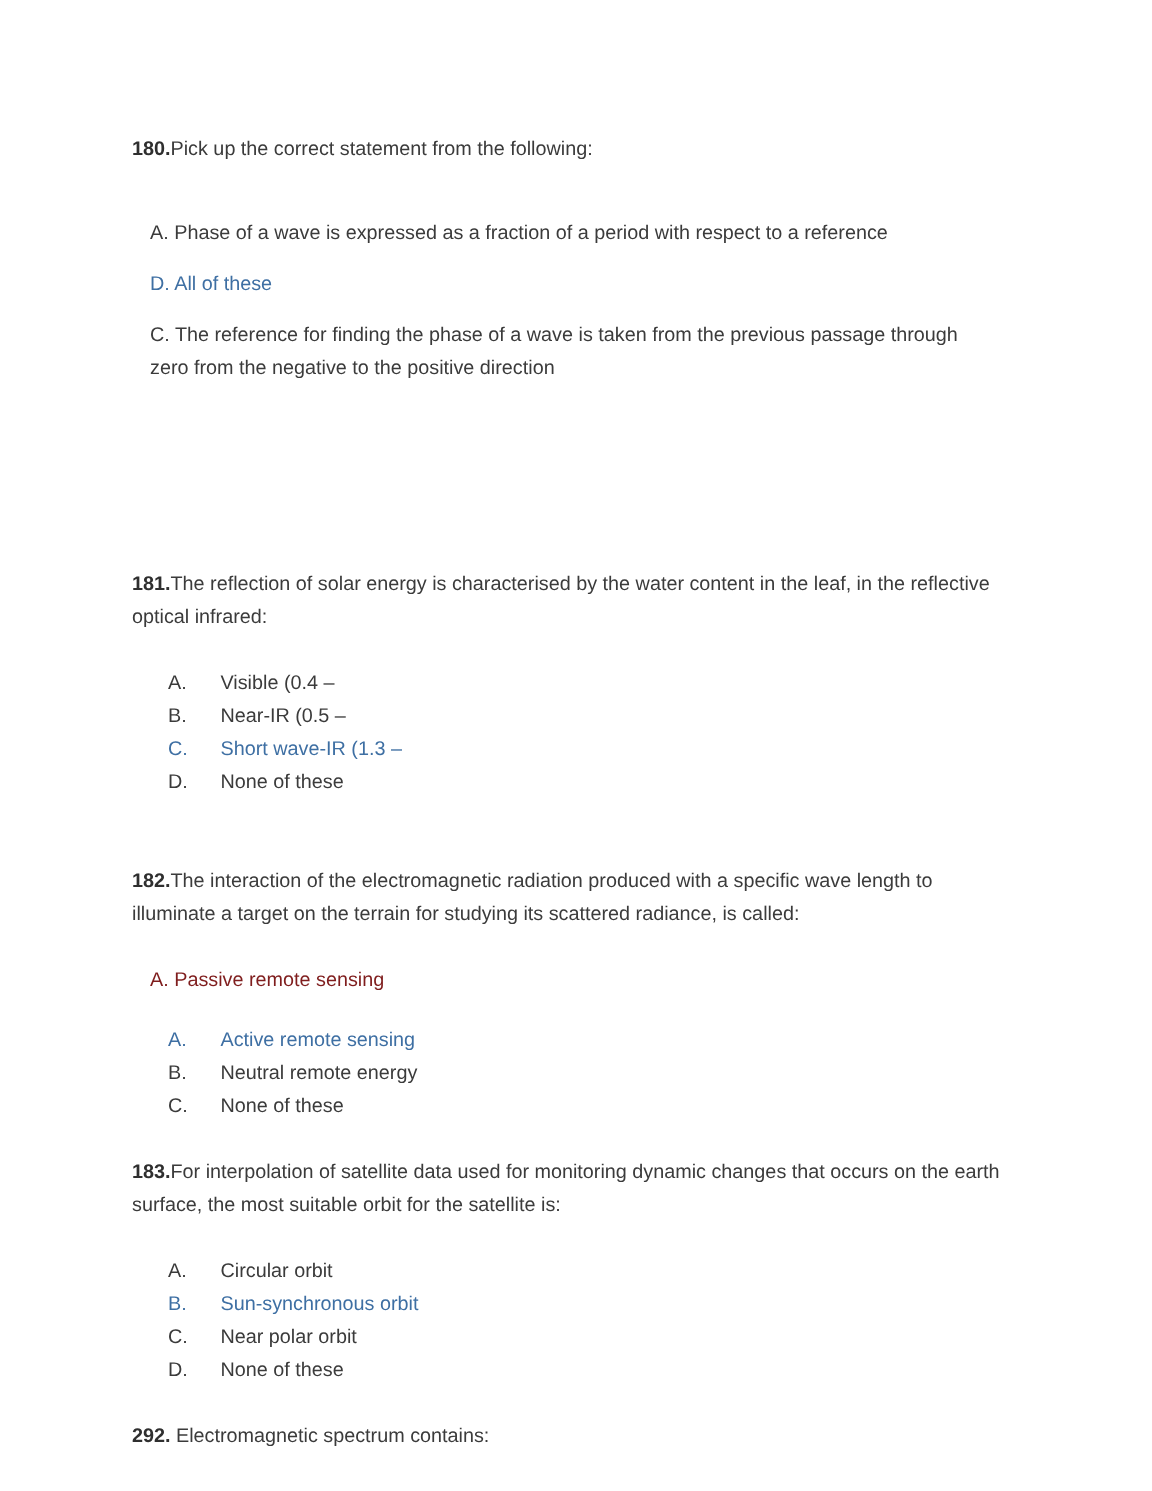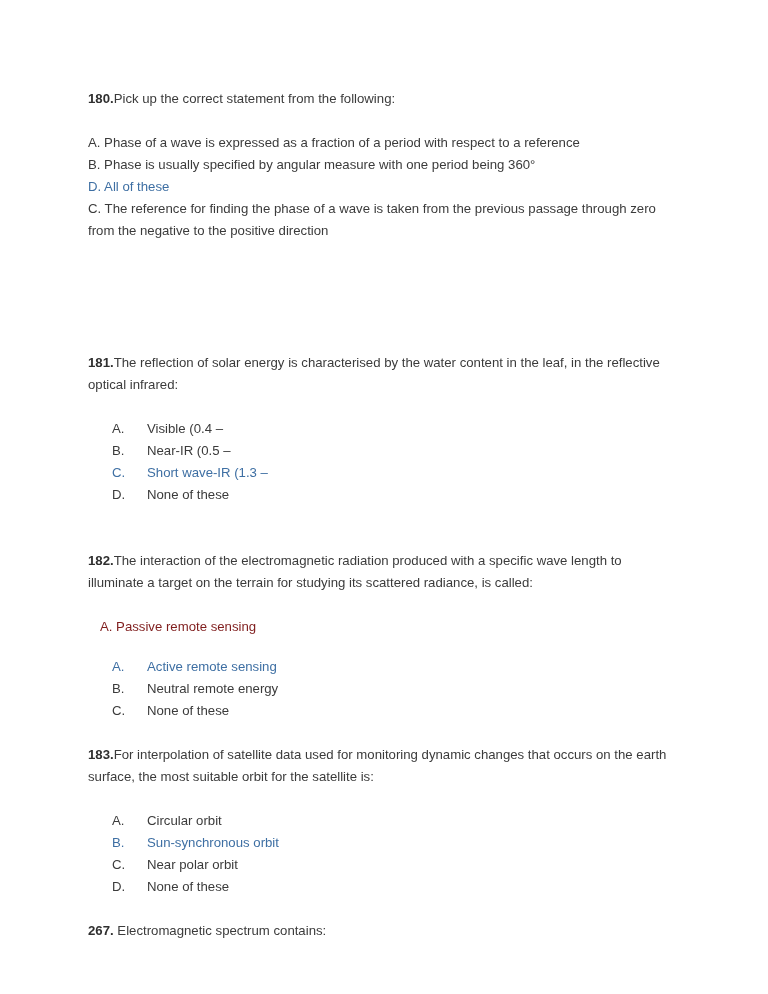--- a/index.html
+++ b/index.html
@@ -38,21 +38,21 @@
   }
   .stem .num {
     font-weight: bold;
     color: #2f2f2f;
   }
 
   
   .opt-flat {
     font-size: 13.2px;
     line-height: 22px;
-    margin: 0;
+    margin: 12px;
     color: #3b3b3b;
   }
   .opt-flat.answer {
     color: #3e6fa3;
   }
 
   
   .opt-list {
     margin: 0;
     padding: 0;
@@ -92,21 +92,20 @@
 </style>
 </head>
 <body>
 
 <div class="page">
 
   <div class="q-block">
     <p class="stem"><span class="num">180.</span><span>Pick up the correct statement from the following:</span></p>
     <div class="sp-md"></div>
     <p class="opt-flat">A. Phase of a wave is expressed as a fraction of a period with respect to a reference</p>
-    <p class="opt-flat">B. Phase is usually specified by angular measure with one period being 360°</p>
     <p class="opt-flat answer">D. All of these</p>
     <p class="opt-flat">C. The reference for finding the phase of a wave is taken from the previous passage through zero from the negative to the positive direction</p>
   </div>
 
   <div class="sp-xl"></div>
 
   <div class="q-block">
     <p class="stem"><span class="num">181.</span><span>The reflection of solar energy is characterised by the water content in the leaf, in the reflective optical infrared:</span></p>
     <div class="sp-md"></div>
     <ul class="opt-list">
@@ -140,16 +139,16 @@
       <li><span class="marker">A.</span><span>Circular orbit</span></li>
       <li class="answer"><span class="marker">B.</span><span>Sun-synchronous orbit</span></li>
       <li><span class="marker">C.</span><span>Near polar orbit</span></li>
       <li><span class="marker">D.</span><span>None of these</span></li>
     </ul>
   </div>
 
   <div class="sp-md"></div>
 
   <div class="q-block">
-    <p class="stem"><span class="num">267.</span><span> Electromagnetic spectrum contains:</span></p>
+    <p class="stem"><span class="num">292.</span><span> Electromagnetic spectrum contains:</span></p>
   </div>
 
 </div>
 
 </body></html>

